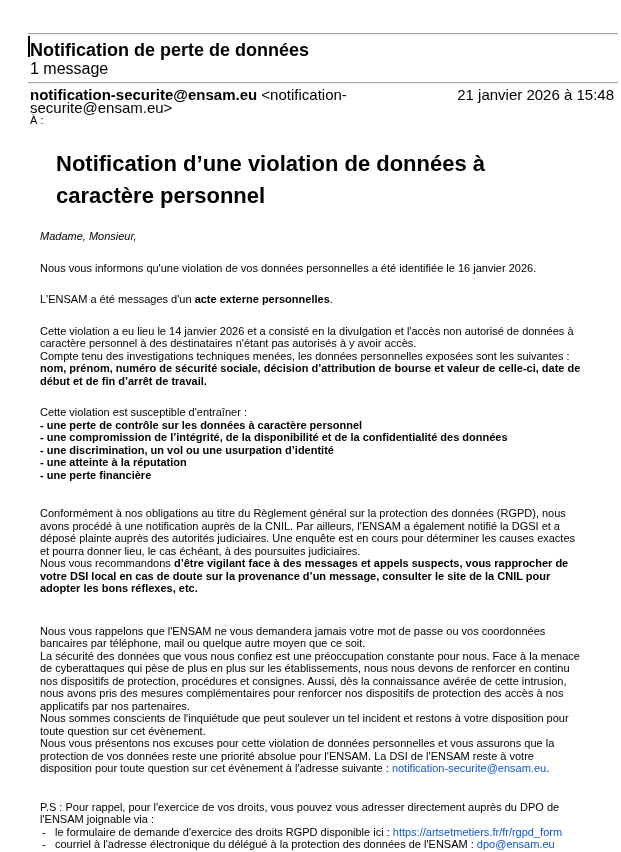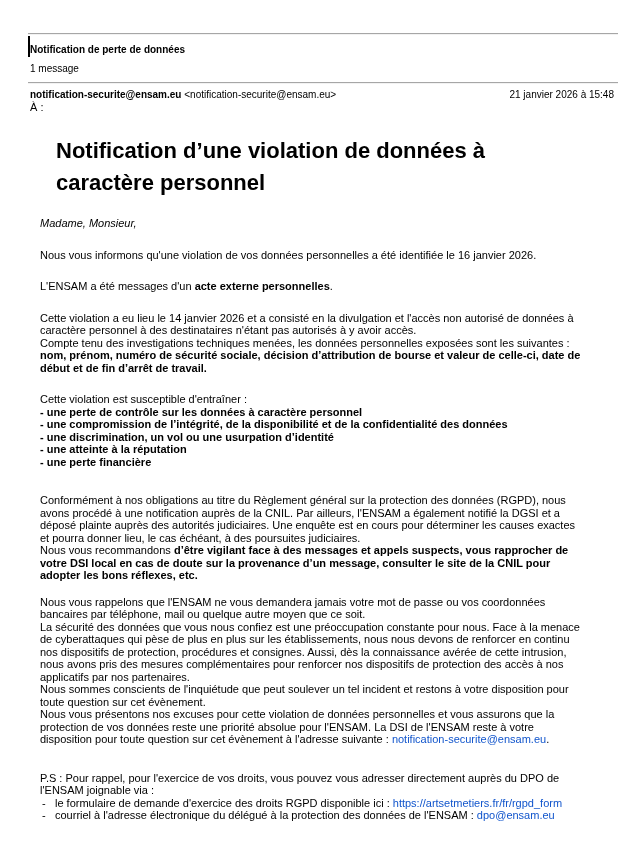--- a/index.html
+++ b/index.html
@@ -21,36 +21,36 @@
     margin: 0 3px 0 28px;
   }
   .rule-top { margin-top: 33px; }
   .caret {
     position: absolute;
     left: 28px; top: 36px;
     width: 2px; height: 21px;
     background: #000;
   }
   .thread-subject {
-    font-size: 10px;
+    font-size: 18px;
     font-weight: bold;
     line-height: 18px;
     margin: 6px 0 0 30px;
   }
   .message-count {
-    font-size: 10px;
+    font-size: 16px;
     line-height: 13px;
     margin: 3px 0 7px 30px;
   }
   .from-row {
     display: flex;
     justify-content: space-between;
     align-items: flex-start;
     padding: 4px 7px 0 30px;
-    font-size: 10px;
+    font-size: 15px;
     line-height: 13px;
   }
   .sender-name { font-weight: bold; }
   .message-date { white-space: nowrap; }
   .recipient {
     font-size: 11px;
     line-height: 13px;
     margin: 0 0 0 30px;
   }
   .mail-body {
@@ -60,21 +60,21 @@
   }
   .email-title {
     font-size: 22px;
     line-height: 32px;
     font-weight: bold;
     margin: 21px 16px 0;
     max-width: 545px;
   }
   .blk { margin: 19px 0 0; }
   .blk-sal { margin-top: 18px; font-style: italic; }
-  .blk-tight { margin-top: 14px; }
+  .blk-tight { margin-top: 30px; }
   .blk-lg { margin-top: 26px; }
   .bold { font-weight: bold; }
   a.link { color: var(--link, #1155cc); text-decoration: none; cursor: pointer; }
   .ps-item { display: flex; }
   .ps-item .marker { flex: none; width: 15px; padding-left: 2px; }
 </style>
 </head>
 <body>
 
 <div class="page">

